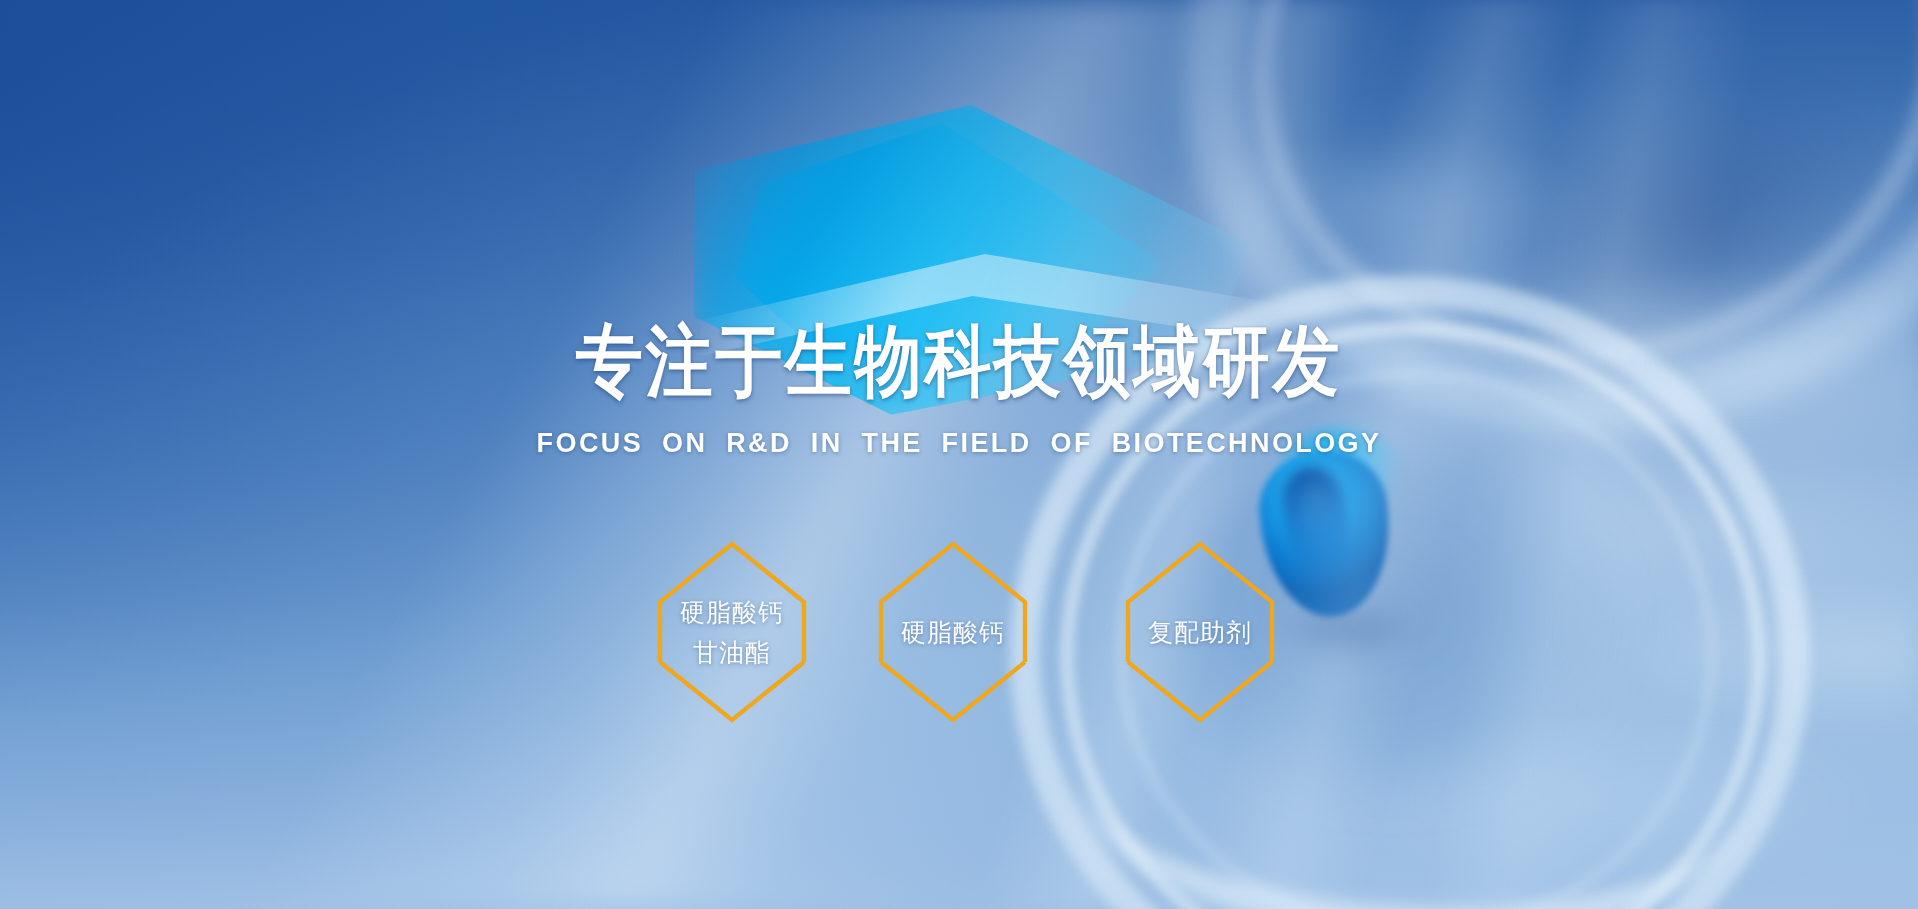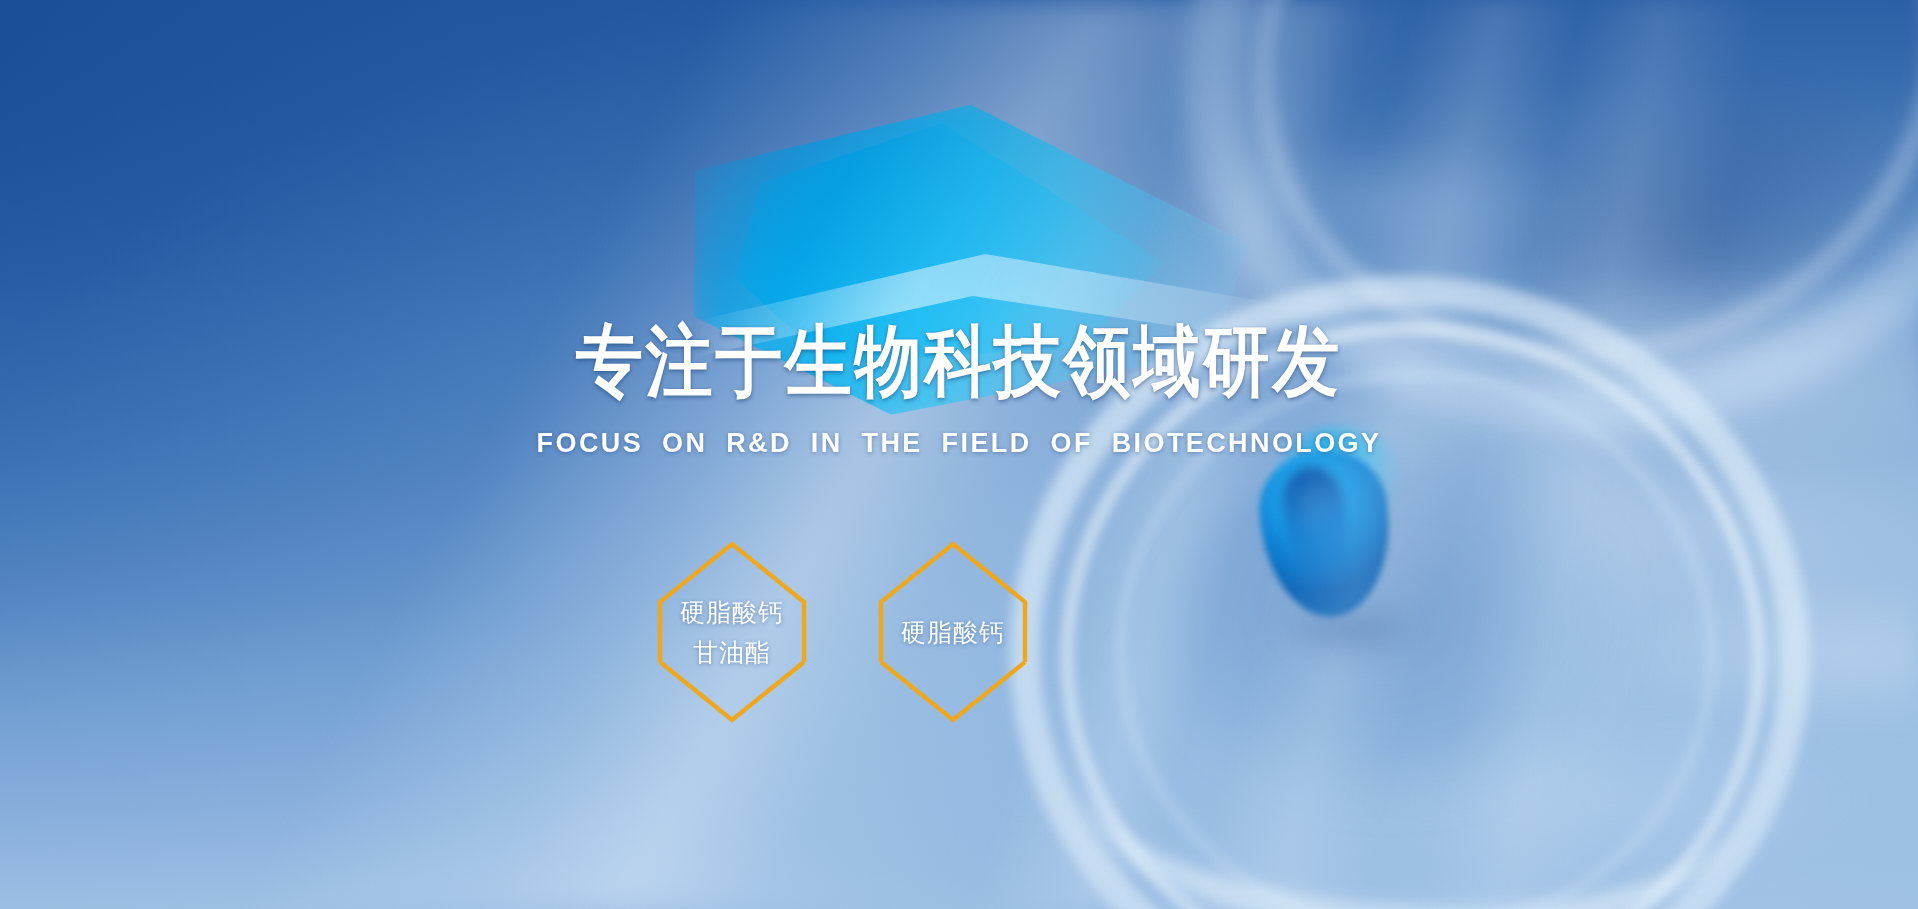--- a/index.html
+++ b/index.html
@@ -465,16 +465,25 @@
       <div class="hex-badge i1">
         <svg viewBox="0 0 152 184">
           <path d="M 4 122 L 4 62 L 76 4 L 148 62 L 148 122"></path>
           <path d="M 148 122 L 76 180 L 4 122"></path>
         </svg>
         <div class="hex-label">
           <span class="ln">硬脂酸钙</span>
         </div>
       </div>
 
+      <div class="hex-badge i2">
+        <svg viewBox="0 0 152 184">
+          <path d="M 4 122 L 4 62 L 76 4 L 148 62 L 148 122"></path>
+          <path d="M 148 122 L 76 180 L 4 122"></path>
+        </svg>
+        <div class="hex-label">
+          <span class="ln">复配助剂</span>
+        </div>
+      </div>
 
     </div>
   </div>
 </div>
 
 </body></html>

